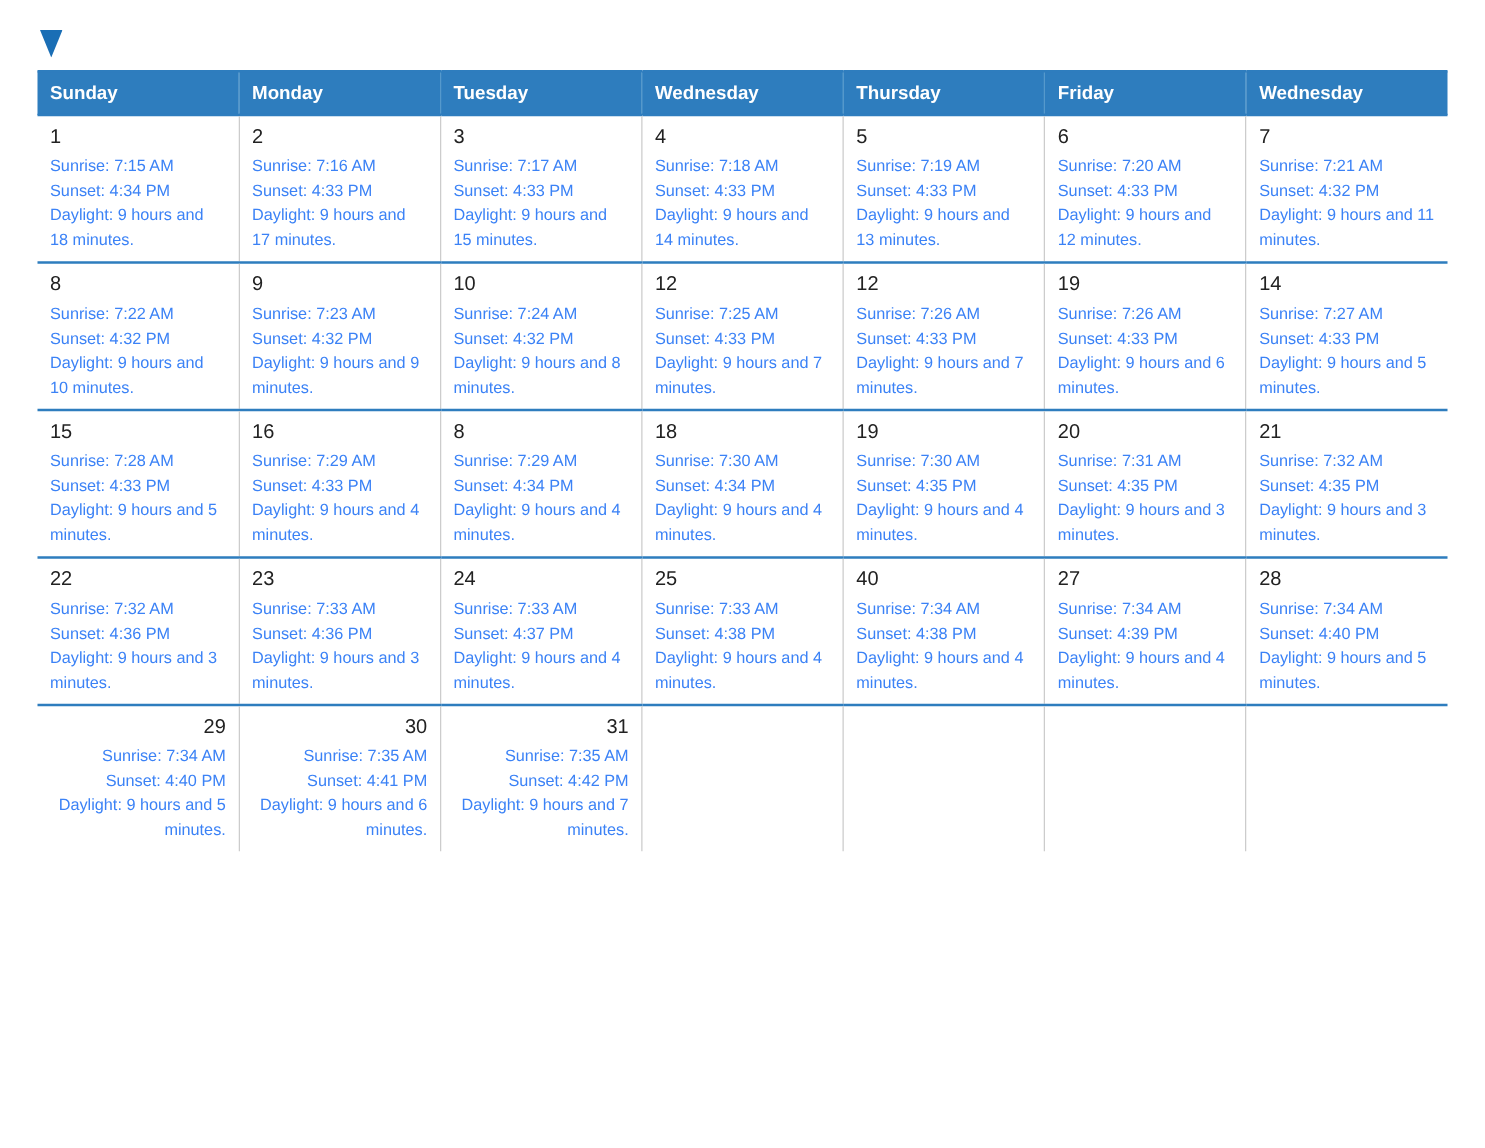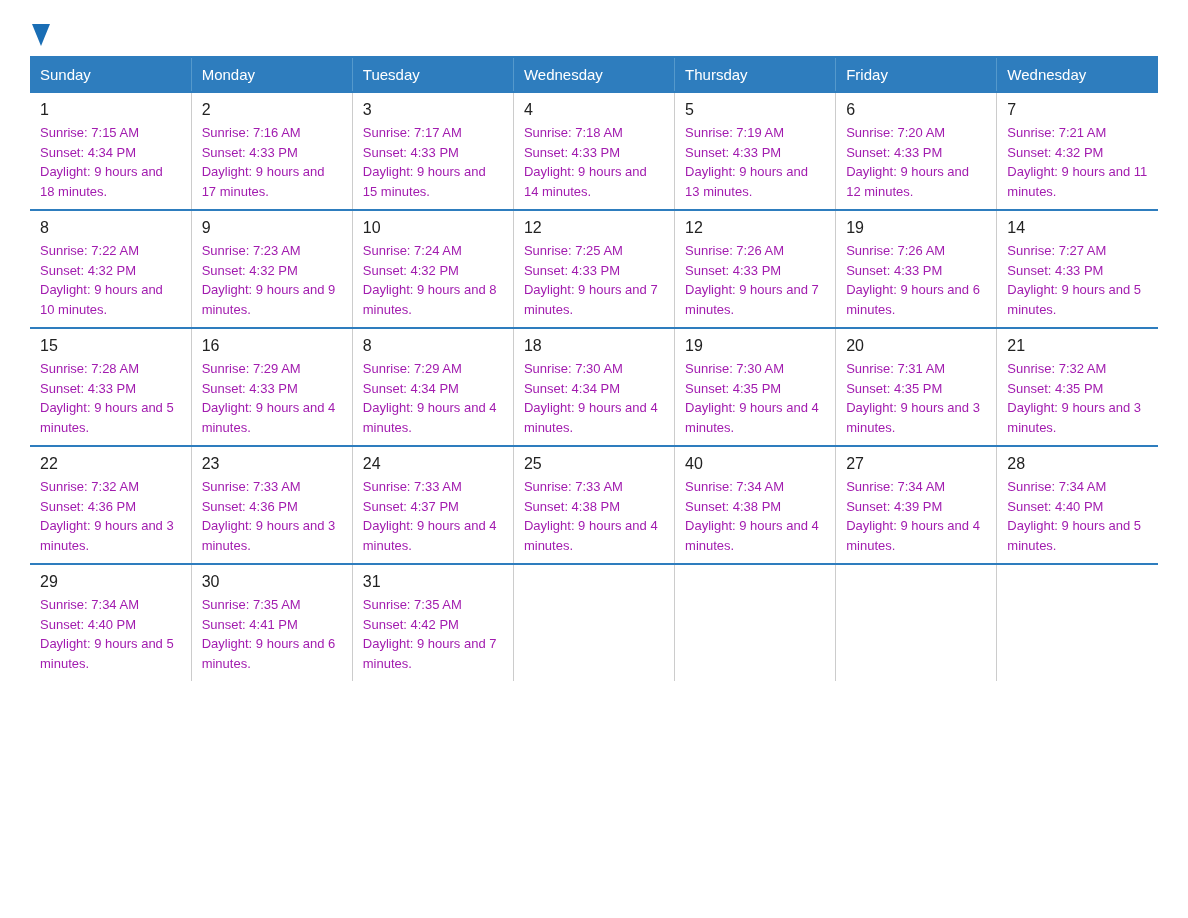--- a/index.html
+++ b/index.html
@@ -46,21 +46,21 @@
     }
     .calendar-table {
       width: 100%;
       border-collapse: collapse;
       margin-top: 8px;
     }
     .calendar-table th {
       background-color: #2e7dbe;
       color: #fff;
       font-size: 15px;
-      font-weight: normal;
+      font-weight: bold;
       padding: 8px 10px;
       text-align: left;
       border-right: 1px solid #5599cc;
     }
     .calendar-table th:last-child {
       border-right: none;
     }
     .calendar-table td {
       vertical-align: top;
       padding: 8px 10px;
@@ -69,31 +69,32 @@
       font-size: 13px;
       color: #333;
       width: 14.28%;
       min-height: 90px;
     }
     .calendar-table td:last-child {
       border-right: none;
     }
     .calendar-table tr:last-child td {
       border-bottom: none;
+      text-align: right;
     }
     .day-number {
       font-size: 16px;
       font-weight: normal;
       color: #222;
       margin-bottom: 4px;
     }
     .day-info {
       font-size: 13px;
       line-height: 1.5;
-      color: #a21caf;
+      color: #3b82f6;
     }
     .empty-cell {
       background: #fff;
     }
     .week-row td {
       border-top: 2px solid #2e7dbe;
     }
     .calendar-table thead tr th {
       border-top: 2px solid #2e7dbe;
     }

